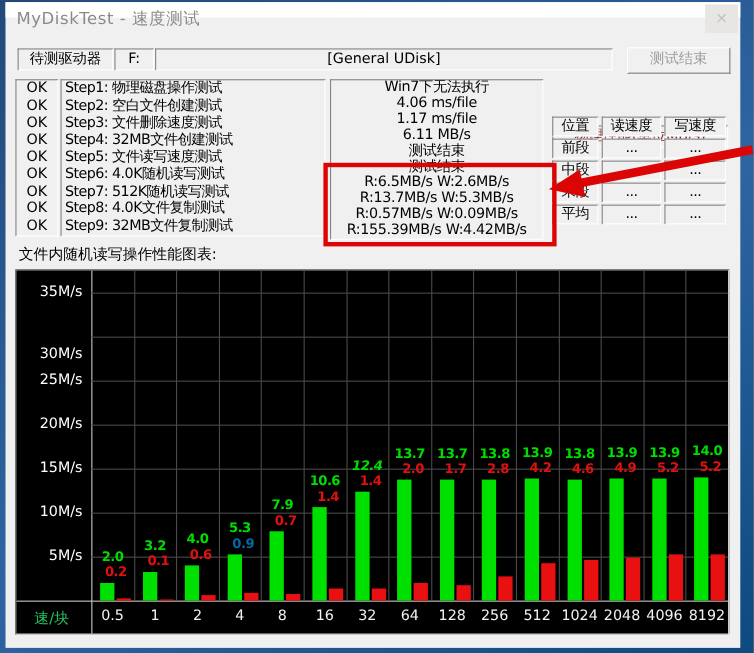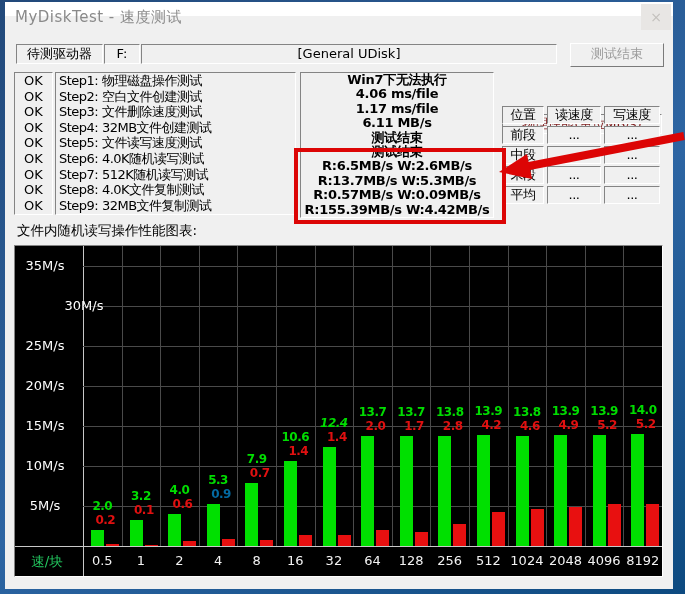--- a/index.html
+++ b/index.html
@@ -18,37 +18,37 @@
   .toprow-box{position:absolute;top:42px;height:18px;font-size:13px;color:#000;
     text-align:center;line-height:18px;}
   .finish-btn{position:absolute;top:41px;left:565px;width:92px;height:22px;font-size:13px;
     color:#9c9c9c;text-align:center;line-height:20px;}
   .listbox{position:absolute;top:70px;height:141px;overflow:hidden;font-size:13px;color:#000;}
   .ok-row,.step-row{height:15.6px;line-height:15.6px;white-space:nowrap;}
   .ok-row{text-align:center;}
   .step-row{padding-left:3px;letter-spacing:-0.5px;}
   .results{position:absolute;left:295px;top:70px;width:192px;height:144px;
     font-size:13px;color:#000;text-align:center;overflow:hidden;}
-  .res-line{height:14.4px;line-height:14.4px;white-space:nowrap;letter-spacing:-0.3px;font-weight:bold;}
+  .res-line{height:14.4px;line-height:14.4px;white-space:nowrap;letter-spacing:-0.3px;}
   .perf-header{position:absolute;left:497px;top:76px;width:158px;height:18px;
     font-size:13px;text-align:center;line-height:18px;color:#7f1d1d;margin-top:36px;}
   .perf-table{position:absolute;left:497px;top:104px;width:160px;}
   .perf-row{display:flex;margin-bottom:2px;}
   .perf-cell{height:16px;line-height:16px;font-size:13px;text-align:center;color:#000;
     border:1px solid;border-color:#848484 #ffffff #ffffff #848484;background:#f0f0f0;
     letter-spacing:-0.5px;}
   .c0{width:40px;margin-right:3px;} .c1{width:52px;margin-right:3px;} .c2{width:54px;}
   .chart-label{position:absolute;left:12px;top:220px;font-size:13.5px;color:#000;}
   .chart{position:absolute;left:9px;top:243px;width:647px;height:330px;background:#000;
     border:1px solid;border-color:#848484 #ffffff #ffffff #848484;}
   .gridh{position:absolute;left:68px;width:579px;height:1px;background:#4a4a4a;}
   .gridv{position:absolute;top:0;width:1px;height:300px;background:#4a4a4a;}
   .axis-x{position:absolute;left:0;top:300px;width:647px;height:1px;background:#c8c8c8;}
   .axis-y{position:absolute;left:68px;top:0;width:1px;height:330px;background:#c8c8c8;}
-  .ylab{position:absolute;left:0;width:60px;text-align:center;font-size:13px;color:#ffffff;}
+  .ylab{position:absolute;left:0;width:60px;text-align:right;font-size:13px;color:#ffffff;}
   .xlab{position:absolute;top:307px;width:40px;text-align:center;font-size:13px;color:#f2f2f2;}
   .xaxis-title{position:absolute;left:0;top:307px;width:64px;text-align:center;
     font-size:13.5px;color:#22c55e;}
   .bar{position:absolute;width:13px;}
   .vlab{position:absolute;width:40px;text-align:center;font-size:12px;font-weight:bold;
     letter-spacing:-0.5px;}
   .annot-box{position:absolute;left:289px;top:146px;width:204px;height:68px;
     border:4px solid #dc0505;pointer-events:none;}
   .arrow-svg{position:absolute;left:0;top:0;pointer-events:none;}
 </style>
@@ -142,21 +142,21 @@
       <div class="ylab" style="top: 252px;">5M/s</div>
       <div class="gridh" style="top: 220px;"></div>
       <div class="ylab" style="top: 212px;">10M/s</div>
       <div class="gridh" style="top: 180px;"></div>
       <div class="ylab" style="top: 172px;">15M/s</div>
       <div class="gridh" style="top: 140px;"></div>
       <div class="ylab" style="top: 132px;">20M/s</div>
       <div class="gridh" style="top: 100px;"></div>
       <div class="ylab" style="top: 92px;">25M/s</div>
       <div class="gridh" style="top: 60px;"></div>
-      <div class="ylab" style="top: 52px; padding-left: 39px;">30M/s</div>
+      <div class="ylab" style="top: 68px;">30M/s</div>
       <div class="gridh" style="top: 20px;"></div>
       <div class="ylab" style="top: 12px;">35M/s</div>
       <div class="gridv" style="left: 106.6px;"></div>
       <div class="gridv" style="left: 145.2px;"></div>
       <div class="gridv" style="left: 183.8px;"></div>
       <div class="gridv" style="left: 222.4px;"></div>
       <div class="gridv" style="left: 261px;"></div>
       <div class="gridv" style="left: 299.6px;"></div>
       <div class="gridv" style="left: 338.2px;"></div>
       <div class="gridv" style="left: 376.8px;"></div>

